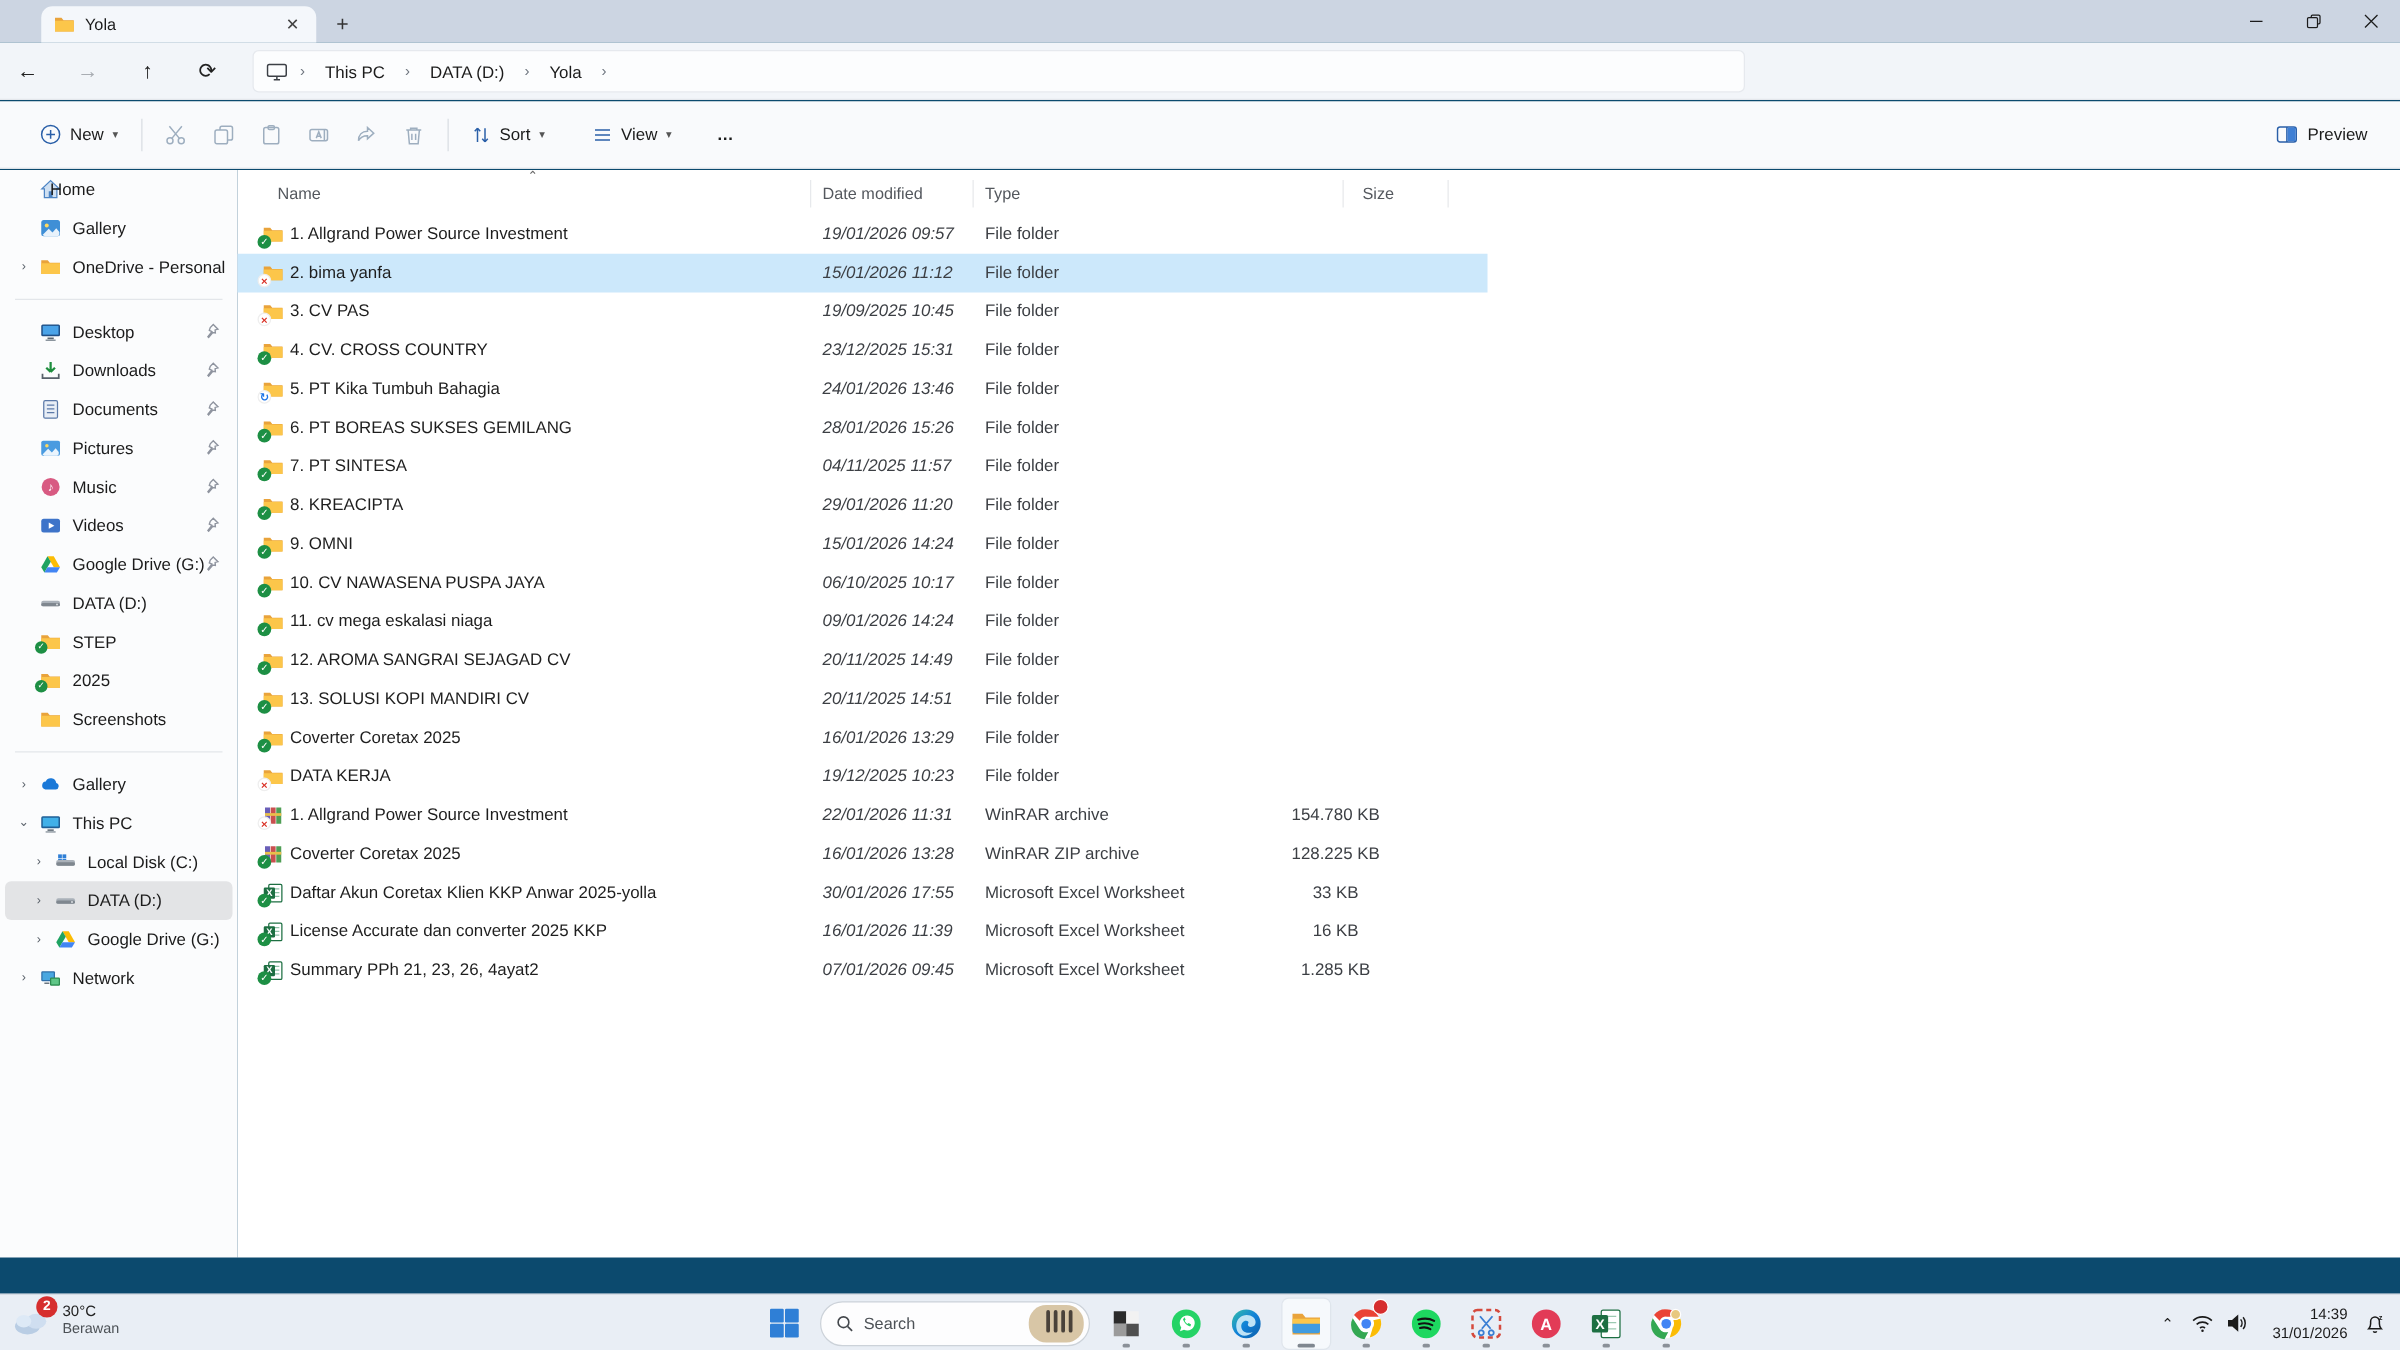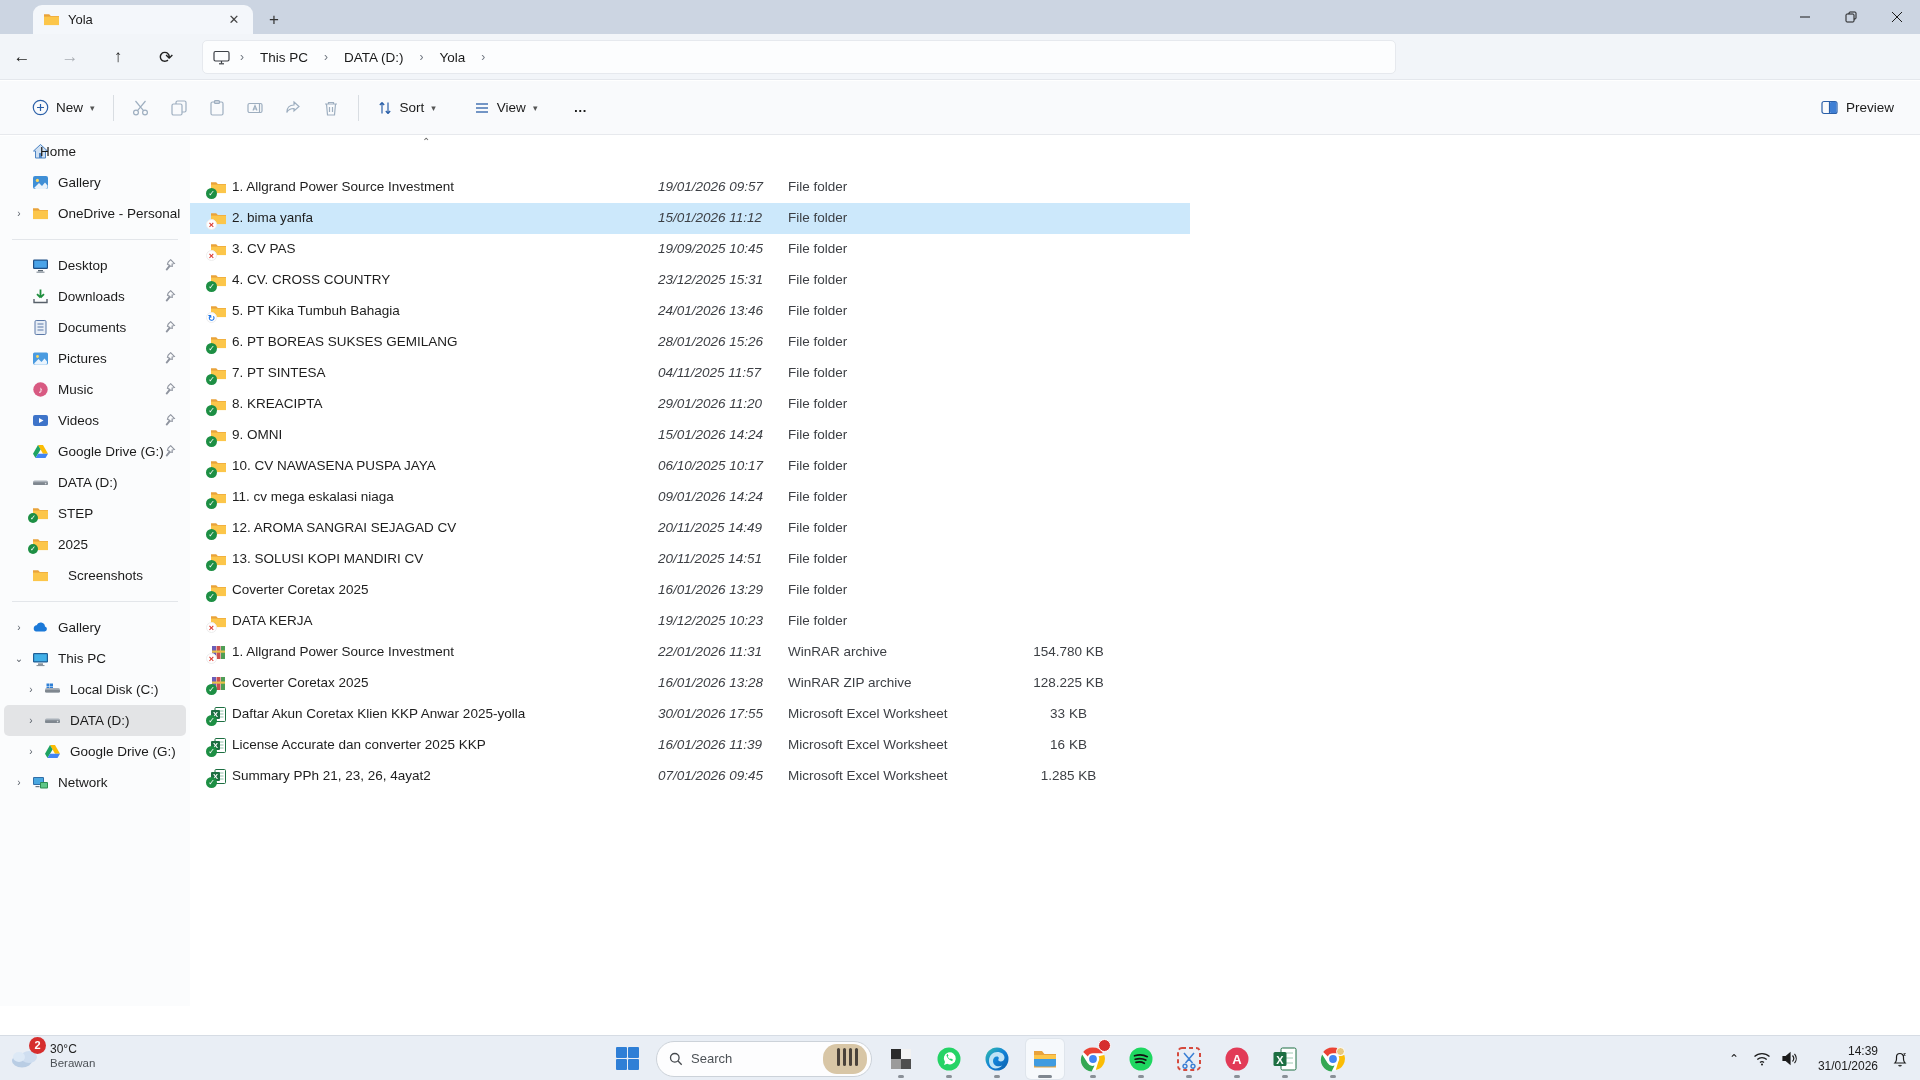--- a/index.html
+++ b/index.html
@@ -1,21 +1,21 @@
 <!DOCTYPE html>
 <html><head>
 <meta charset="utf-8">
 <style>
   * { margin:0; padding:0; box-sizing:border-box; }
   html,body { width:1920px; height:1080px; overflow:hidden; }
   body { font-family:"Liberation Sans","DejaVu Sans",sans-serif; background:#ccd5e2; position:relative; color:#222; }
   svg { display:block; }
 
   
-  .win { position:absolute; left:0; top:0; width:1920px; height:1035px; background:#ffffff; }
+  .win { position:absolute; left:0; top:0; width:1920px; height:1035px; background:#0c4a6e; }
 
   
   .titlebar { position:absolute; left:0; top:0; width:1920px; height:34px; background:#ccd5e2; }
   .tab { position:absolute; left:33px; top:5px; width:220px; height:29px; background:#f4f7fb; border-radius:9px 9px 0 0; display:flex; align-items:center; padding:0 8px 0 10px; gap:8px; }
   .tab-title { font-size:13px; color:#1b1b1b; flex:1; }
   .tab-close { width:22px; height:22px; border-radius:4px; display:flex; align-items:center; justify-content:center; color:#444; font-size:13px; }
   .newtab { position:absolute; left:262px; top:8px; width:24px; height:24px; display:flex; align-items:center; justify-content:center; font-size:17px; color:#333; }
   .wincontrols { position:absolute; right:0; top:0; height:34px; display:flex; }
   .wc { width:46px; height:34px; display:flex; align-items:center; justify-content:center; color:#1b1b1b; font-size:13px; }
   .wc svg { width:12px; height:12px; }
@@ -403,21 +403,21 @@
         </span>
         <span class="lbl" style="left: 54px; text-align: center;">2025</span>
       </div>
       <div class="side-item">
         <span class="sic" style="left: 28px;">
           <svg viewBox="0 0 17 17" width="17" height="17">
             <path d="M1 3.2h5.2l1.6 1.9H16v9H1z" fill="#e9a33b"></path>
             <path d="M1 5.6h15v8.5H1z" fill="#fcc64a" rx="1"></path>
           </svg>
         </span>
-        <span class="lbl" style="left: 64px; text-align: right;">Screenshots</span>
+        <span class="lbl" style="left: 54px; text-align: right;">Screenshots</span>
       </div>
       <div class="side-div"></div>
       <div class="side-item">
         <span class="chv" style="left: 8px;">›</span>
         <span class="sic" style="left: 28px;">
           <svg viewBox="0 0 17 17" width="17" height="17">
             <path d="M4.2 12.5a3.2 3.2 0 0 1 .4-6.3A4.4 4.4 0 0 1 13 7.4a2.6 2.6 0 0 1-.4 5.1z" fill="#1b79d8"></path>
           </svg>
         </span>
         <span class="lbl" style="left: 54px;">Gallery</span>
@@ -482,20 +482,30 @@
             <rect x="9" y="9" width="6" height="4.5" fill="#5fc687"></rect>
             <rect x="3.5" y="12" width="4" height="1.2" fill="#6a7580"></rect>
           </svg>
         </span>
         <span class="lbl" style="left: 54px;">Network</span>
       </div>
     </div>
 
   <div class="main">
     <div class="sortcaret">⌃</div>
+    <div class="cols">
+      <span style="left:32px">Name</span>
+      <span style="left:468px">Date modified</span>
+      <span style="left:598px">Type</span>
+      <span style="left:900px">Size</span>
+      <i class="cdiv" style="left:458px"></i>
+        <i class="cdiv" style="left:588px"></i>
+        <i class="cdiv" style="left:884px"></i>
+        <i class="cdiv" style="left:968px"></i>
+    </div>
     <div class="rows" id="rows">
         <div class="frow">
           <span class="fic">
             <svg viewBox="0 0 17 17" width="17" height="17">
               <path d="M1 3.2h5.2l1.6 1.9H16v9H1z" fill="#e9a33b"></path>
               <path d="M1 5.6h15v8.5H1z" fill="#fcc64a" rx="1"></path>
             </svg>
           </span>
           <span class="badge synced">✓</span>
           <span class="c-name">1. Allgrand Power Source Investment</span>

